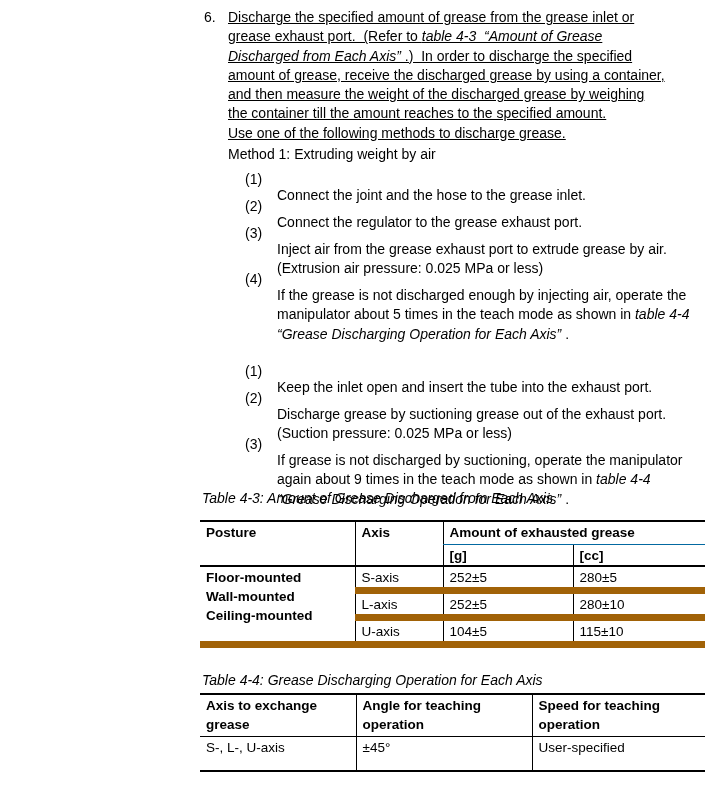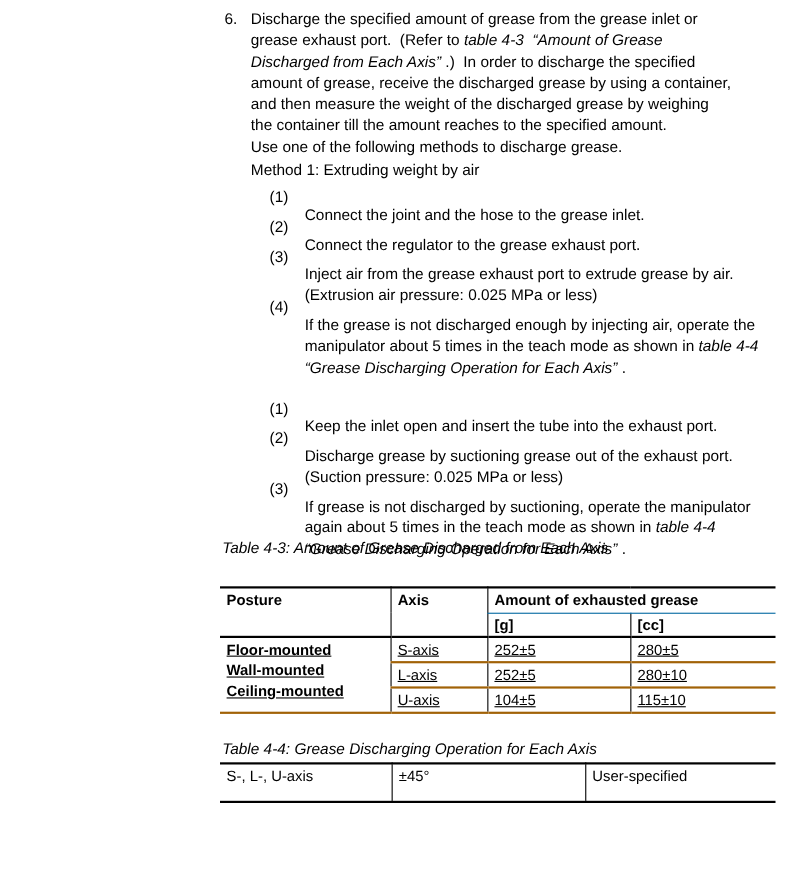--- a/index.html
+++ b/index.html
@@ -13,21 +13,21 @@
     line-height: 19.3px;
     color: #000000;
     overflow: hidden;
   }
   .abs { position: absolute; }
   .num-item { display: flex; align-items: flex-start; }
   .num-item .num { flex: 0 0 auto; white-space: pre; }
   .item6 .num { width: 24px; }
   .sub-item .num { width: 32px; }
   .rich { white-space: pre-wrap; }
-  .item6 .rich { width: 496px; }
+  .item6 .rich { width: 496px; text-decoration: underline; }
   .sub-item .rich { width: 448px; margin-top: 16px; }
   .method-title { white-space: pre; }
   .caption { font-style: italic; white-space: pre; }
 
   table.doc-table {
     position: absolute;
     left: 200px;
     width: 505px;
     border-collapse: collapse;
     table-layout: fixed;
@@ -45,21 +45,21 @@
   }
   table.doc-table td.edge-l { border-left: none; }
   table.doc-table td.b { font-weight: bold; }
   
   .t43 tr.hdr1 { height: 23px; }
   .t43 tr.hdr2 { height: 22px; }
   .t43 tr.body-row { height: 23px; }
   .t43 td.span-hdr { border-bottom: 2px solid #000; }  
   .t43 tr.hdr1 td.amount { border-bottom: 1px solid #0369a1; }
   .t43 tr.hdr2 td { border-bottom: 2px solid #000; }
-  .t43 tr.body-row td { border-bottom: 2px solid #a16207; text-decoration: underline; }
+  .t43 tr.body-row td { border-bottom: 7px solid #a16207; }
   
   .t44 tr.hdr { height: 42px; }
   .t44 tr.body-row { height: 35px; }
   .t44 tr.hdr td { border-bottom: 1px solid #000; }
 </style>
 </head>
 <body>
 
 <div class="page">
 
@@ -107,27 +107,27 @@
 
   <div class="abs num-item sub-item" style="top:389px; left:245px;">
     <span class="num">(2)</span>
     <div class="rich"><span>Discharge grease by suctioning grease out of the exhaust port.
 (Suction pressure: 0.025 MPa or less)</span></div>
   </div>
 
   <div class="abs num-item sub-item" style="top:435px; left:245px;">
     <span class="num">(3)</span>
     <div class="rich"><span>If grease is not discharged by suctioning, operate the manipulator
-again about 5 times in the teach mode as shown in </span><i>table 4-4
+again about 9 times in the teach mode as shown in </span><i>table 4-4
 “Grease Discharging Operation for Each Axis”</i><span> .</span></div>
   </div>
 
   <div class="abs caption" style="top:489px; left:202px;">Table 4-3: Amount of Grease Discharged from Each Axis</div>
 
-  <table class="doc-table t43" style="top:533px;">
+  <table class="doc-table t43" style="top:520px;">
     <colgroup>
       <col style="width:155px;">
         <col style="width:88px;">
         <col style="width:130px;">
         <col style="width:132px;">
     </colgroup>
     <tbody>
       <tr class="hdr1">
         <td class="b edge-l span-hdr" rowspan="2">Posture</td>
         <td class="b span-hdr" rowspan="2">Axis</td>
@@ -160,20 +160,28 @@
 
   <div class="abs caption" style="top:671px; left:202px;">Table 4-4: Grease Discharging Operation for Each Axis</div>
 
   <table class="doc-table t44" style="top:693px;">
     <colgroup>
       <col style="width:156px;">
         <col style="width:176px;">
         <col style="width:173px;">
     </colgroup>
     <tbody>
+      <tr class="hdr">
+        <td class="b edge-l">Axis to exchange
+grease</td>
+        <td class="b">Angle for teaching
+operation</td>
+        <td class="b">Speed for teaching
+operation</td>
+      </tr>
       <tr class="body-row">
         <td class="edge-l">S-, L-, U-axis</td>
         <td>±45°</td>
         <td>User-specified</td>
       </tr>
     </tbody>
   </table>
 
 </div>
 

